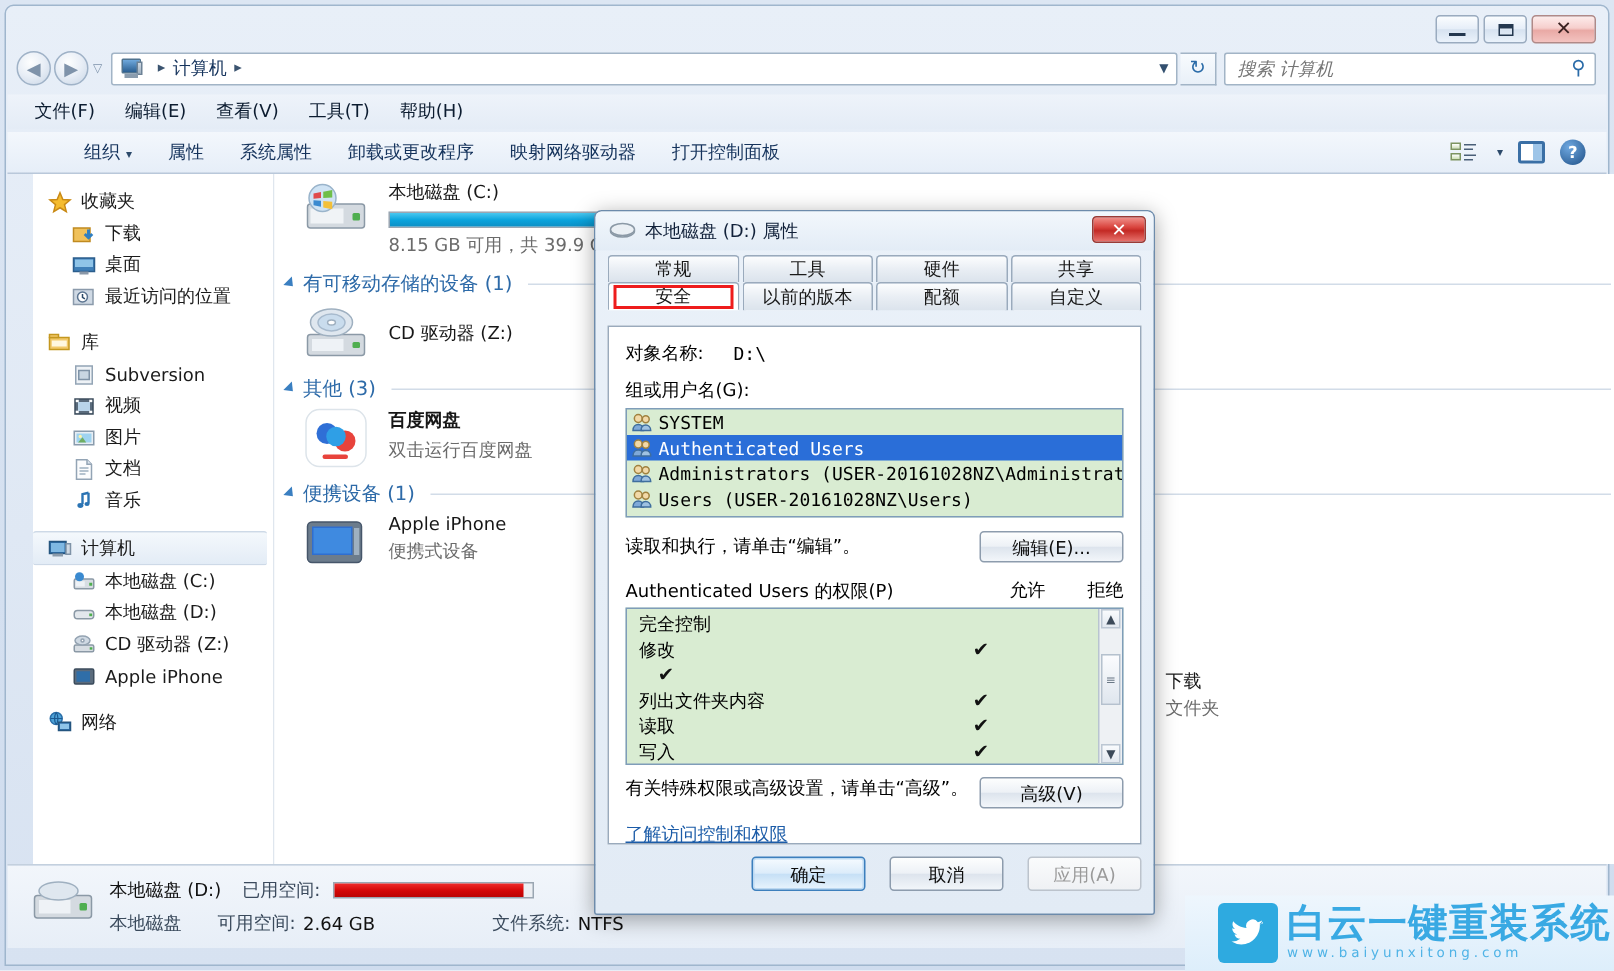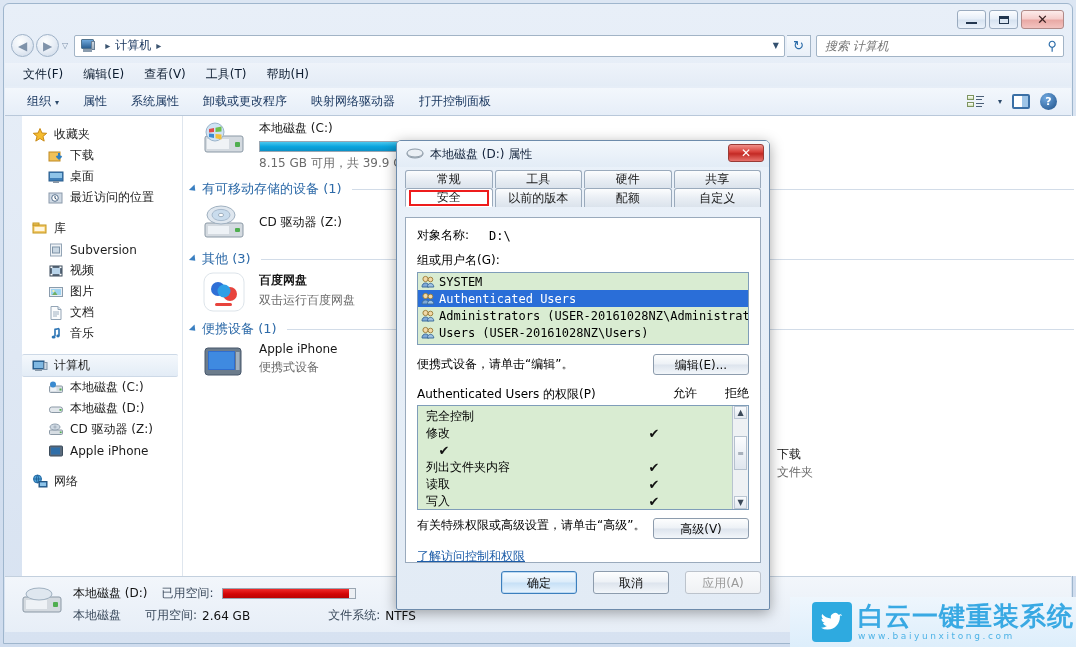--- a/index.html
+++ b/index.html
@@ -90,21 +90,21 @@
     background:linear-gradient(180deg,#eef3fa,#e4ecf6);
   }
   .menubar span{padding:2px 10px;}
   .menubar span:first-child{margin-left:8px;}
 
   
   .toolbar{
     position:absolute;left:5px;top:88px;width:1066px;height:28px;
     display:flex;align-items:center;font-size:12px;color:#15335c;
     background:linear-gradient(180deg,#f3f7fc 0%,#e6eef8 100%);
-    border-bottom:1px solid #b9c8da;box-sizing:border-box;
+    border-bottom:1px solid #b9c8da;box-sizing:border-box;padding-left:29px;
   }
   .toolbar .tbi{padding:3px 12px;white-space:nowrap;}
   .toolbar .tbi:first-child{margin-left:10px;}
   .caret{font-size:8px;color:#2c4a6b;margin-left:4px;}
   .tb-right{margin-left:auto;display:flex;align-items:center;gap:10px;padding-right:14px;}
   .ic-views{width:17px;height:14px;position:relative;}
   .ic-views .r{position:absolute;left:0;width:7px;height:5px;background:linear-gradient(180deg,#fff,#cfe0b6);border:1px solid #7d9460;box-sizing:border-box;}
   .ic-views .r1{top:0}.ic-views .r2{top:7px}
   .ic-views .l{position:absolute;left:9px;height:1px;background:#4a5f78;}
   .ic-views .l1{top:1px;width:8px}.ic-views .l2{top:4px;width:6px}
@@ -707,21 +707,21 @@
                   <path d="M1 12c0-2.6 1.6-4 3.5-4S8 9.4 8 12z" fill="#7fa9d8" stroke="#3f6e9e"></path>
                   <circle cx="9.5" cy="4.5" r="2.3" fill="#f2d9a8" stroke="#a08240"></circle>
                   <path d="M6.4 12c0-2.3 1.4-3.6 3.1-3.6S12.8 9.7 12.8 12z" fill="#9fc2e2" stroke="#3f6e9e"></path>
                 </svg>
             </span>
             <span>Users (USER-20161028NZ\Users)</span>
           </div>
         </div>
 
         <div class="hintrow">
-          <span class="t lbl">便携式设备，请单击“编辑”。</span>
+          <span class="t lbl">读取和执行，请单击“编辑”。</span>
           <span class="btn w">编辑(E)...</span>
         </div>
 
         <div class="permhdr">
           <span class="pn lbl">Authenticated Users 的权限(P)</span>
           <span class="c lbl">允许</span>
           <span class="c lbl">拒绝</span>
         </div>
 
         <div class="permbox">

